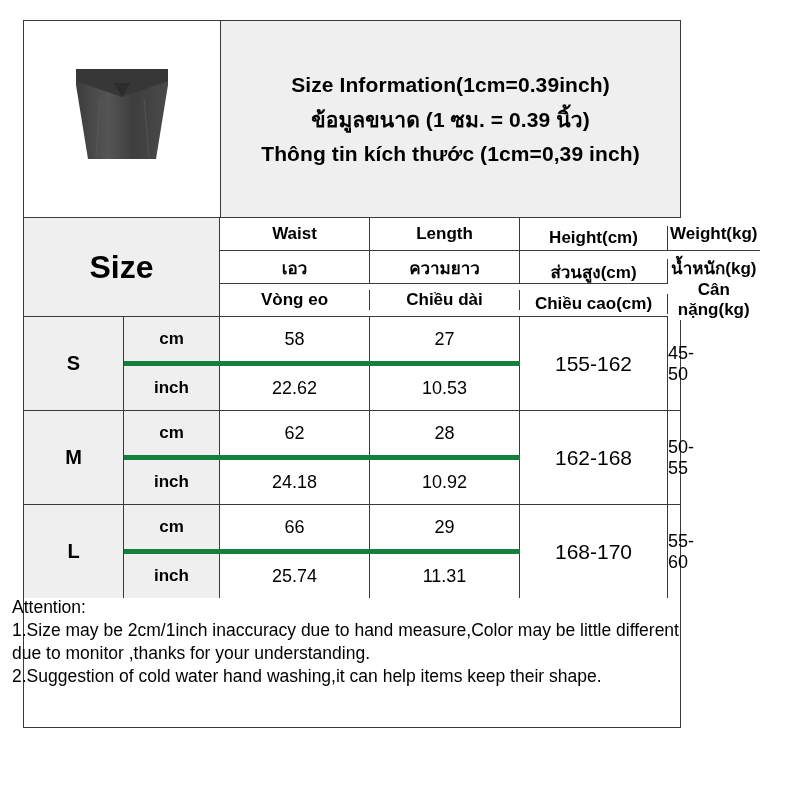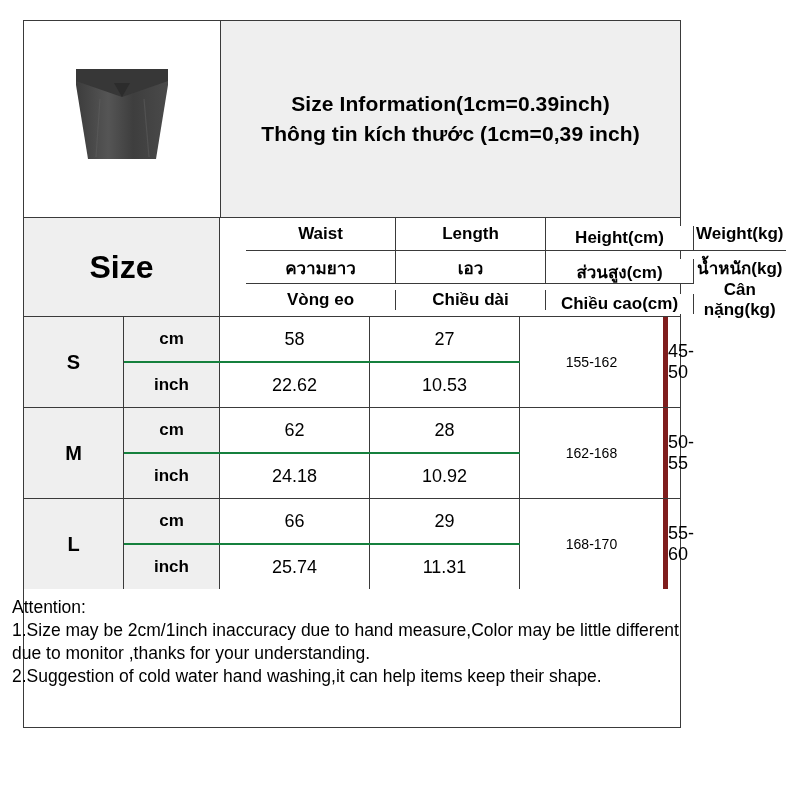--- a/index.html
+++ b/index.html
@@ -105,21 +105,20 @@
     display: flex;
     align-items: center;
     justify-content: center;
     font-size: 32px;
     font-weight: bold;
   }
   .head-group {
     flex: 1 1 auto;
     display: flex;
     flex-direction: column;
-    padding-left: 26px;
   }
   .head-line {
     display: flex;
     height: 32px;
     border-bottom: 1px solid #3a3a3a;
   }
   .head-line:last-child { border-bottom: none; align-items: center; }
 
   
   .data-group {
@@ -139,21 +138,21 @@
     font-weight: bold;
   }
   .grp-mid {
     flex: 0 0 396px;
     display: flex;
     flex-direction: column;
   }
   .unit-row {
     display: flex;
     height: 44px;
-    border-bottom: 2px solid #15803d;
+    border-bottom: 5px solid #15803d;
   }
   .unit-row:last-child { border-bottom: none; }
   .u-unit {
     flex: 0 0 96px;
     box-sizing: border-box;
     border-right: 1px solid #3a3a3a;
     background: #efefef;
     display: flex;
     align-items: center;
     justify-content: center;
@@ -167,25 +166,25 @@
     align-items: center;
     justify-content: center;
     font-size: 18px;
     text-align: right;
   }
   .u-waist { flex: 0 0 150px; }
   .u-length { flex: 0 0 150px; border-right: 1px solid #3a3a3a; }
   .grp-height {
     flex: 0 0 148px;
     box-sizing: border-box;
-    border-right: 5px solid #7f1d1d;
-    display: flex;
-    align-items: center;
-    justify-content: center;
-    font-size: 14px;
+    border-right: 1px solid #7f1d1d;
+    display: flex;
+    align-items: center;
+    justify-content: center;
+    font-size: 21px;
   }
   .grp-weight {
     flex: 1 1 auto;
     box-sizing: border-box;
     display: flex;
     align-items: center;
     justify-content: center;
     font-size: 18px;
   }
 
@@ -222,36 +221,37 @@
           </defs>
           <path d="M6 6 L98 6 L98 22 L86 96 L18 96 L6 22 Z" fill="url(#g1)"></path>
           <path d="M6 6 L98 6 L98 18 L52 34 L6 18 Z" fill="#373737"></path>
           <path d="M52 34 L44 20 L60 20 Z" fill="#2c2c2c"></path>
           <path d="M30 36 L26 94" stroke="#5e5e5e" stroke-width="1.2" fill="none" opacity="0.55"></path>
           <path d="M74 36 L79 94" stroke="#5e5e5e" stroke-width="1.2" fill="none" opacity="0.55"></path>
         </svg>
       </div>
       <div class="header-title">
         <div class="line">Size Information(1cm=0.39inch)</div>
+        <div class="line thai">ข้อมูลขนาด (1 ซม. = 0.39 นิ้ว)</div>
         <div class="line">Thông tin kích thước (1cm=0,39 inch)</div>
       </div>
     </div>
 
     <div class="row" style="border-bottom:1px solid #3a3a3a;">
       <div class="size-label-cell">Size</div>
       <div class="head-group">
         <div class="head-line">
           <div class="cell c-waist headcell">Waist</div>
           <div class="cell c-length headcell">Length</div>
           <div class="cell c-height headcell">Height(cm)</div>
           <div class="cell c-weight headcell">Weight(kg)</div>
         </div>
         <div class="head-line">
+          <div class="cell c-waist headcell">เอว</div>
           <div class="cell c-length headcell">ความยาว</div>
-          <div class="cell c-waist headcell">เอว</div>
           <div class="cell c-height headcell">ส่วนสูง(cm)</div>
           <div class="cell c-weight headcell">น้ำหนัก(kg)</div>
         </div>
         <div class="head-line">
           <div class="cell c-waist headcell">Vòng eo</div>
           <div class="cell c-length headcell">Chiều dài</div>
           <div class="cell c-height headcell">Chiều cao(cm)</div>
           <div class="cell c-weight headcell">Cân nặng(kg)</div>
         </div>
       </div>

